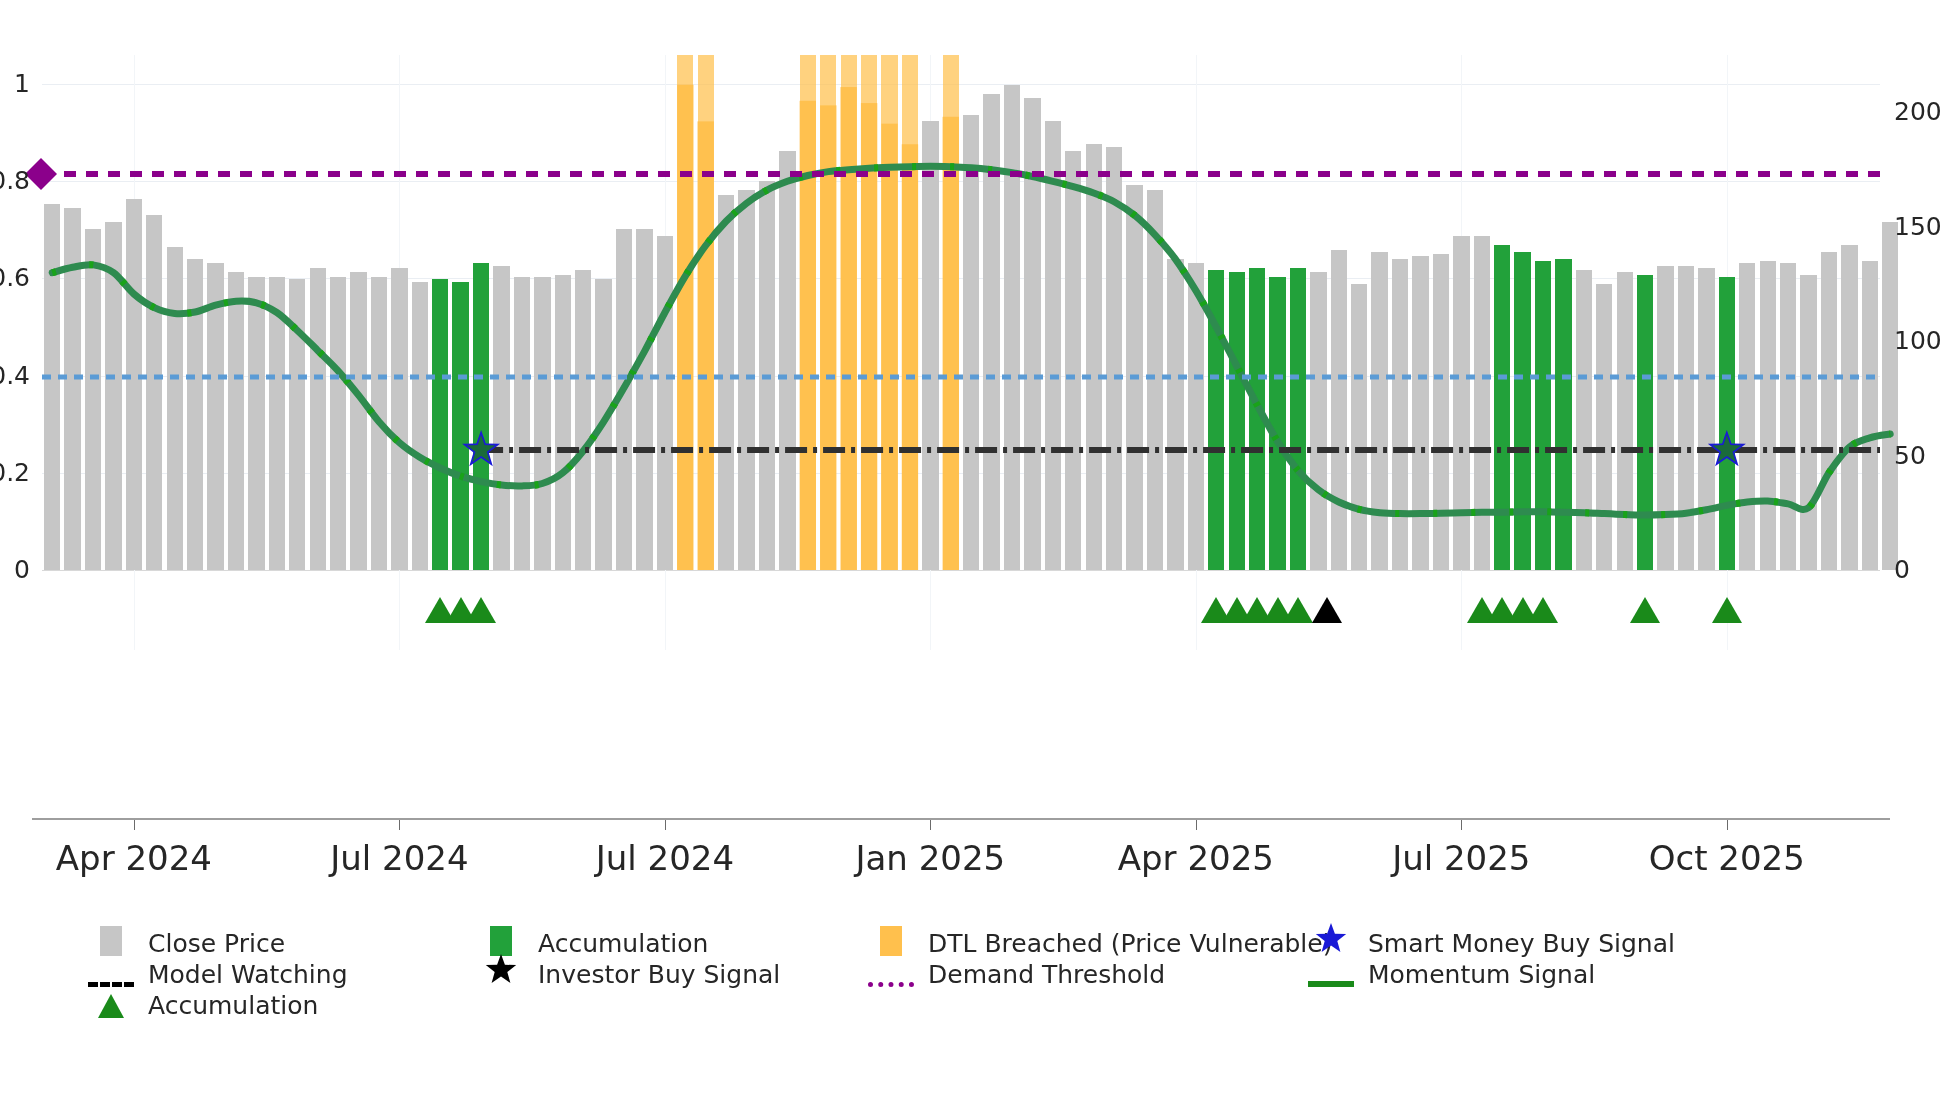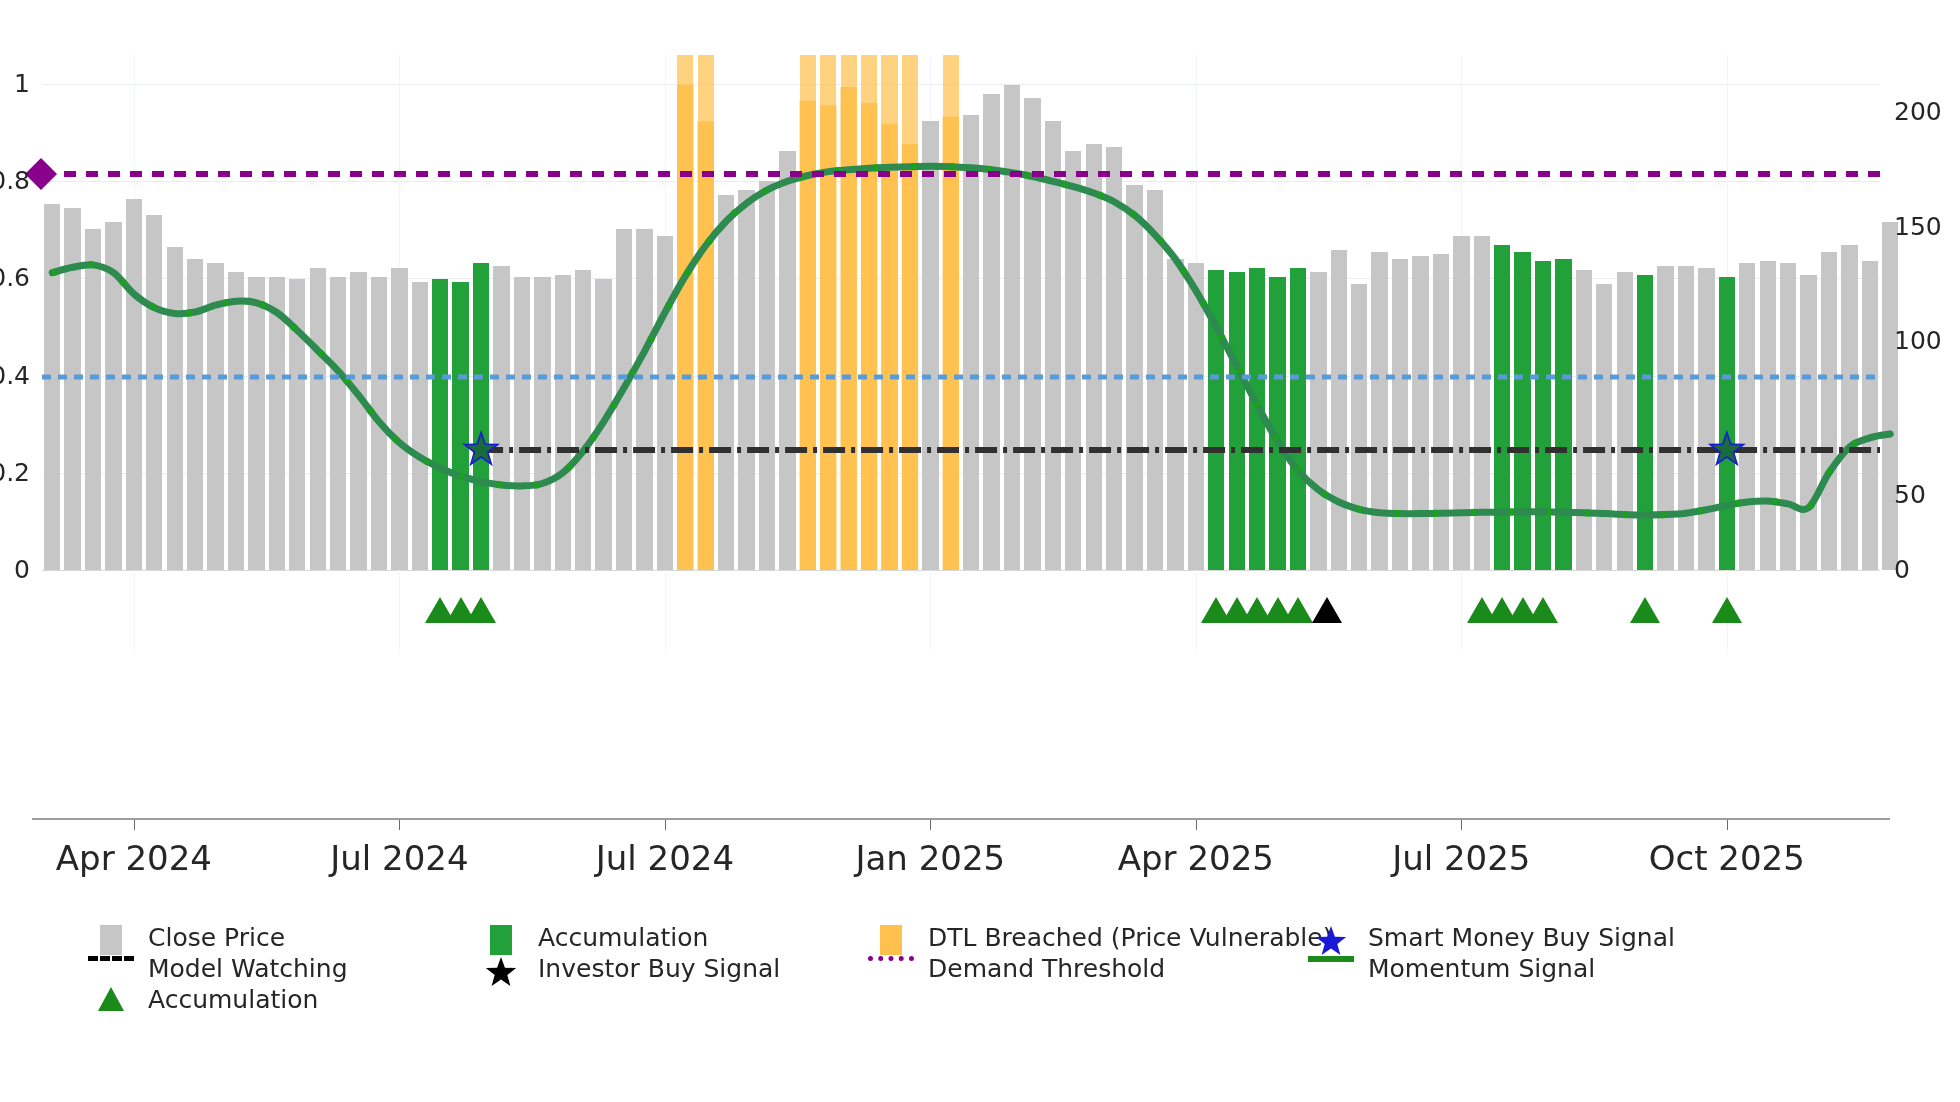--- a/index.html
+++ b/index.html
@@ -104,21 +104,21 @@
     width: 1800px;
     display: grid;
     grid-template-columns: 380px 380px 430px 400px;
     grid-auto-rows: 31px;
     align-items: center;
     column-gap: 10px;
     row-gap: 0px;
   }
   .leg-item {
     display: flex;
-    align-items: flex-start;
+    align-items: flex-end;
     gap: 14px;
     height: 31px;
   }
   .leg-label {
     font-size: 25px;
     color: #262626;
     white-space: nowrap;
     line-height: 1;
   }
   .swatch {
@@ -303,21 +303,21 @@
       <div class="tri black" style="left: 1311.97px; top: 597px;"></div>
     </div>
   <div id="axislayer">
       <div class="ylabel-left" style="right: 1930px; top: 557px;">0</div>
       <div class="ylabel-left" style="right: 1930px; top: 459.83px;">0.2</div>
       <div class="ylabel-left" style="right: 1930px; top: 362.66px;">0.4</div>
       <div class="ylabel-left" style="right: 1930px; top: 265.491px;">0.6</div>
       <div class="ylabel-left" style="right: 1930px; top: 168.321px;">0.8</div>
       <div class="ylabel-left" style="right: 1930px; top: 71.1509px;">1</div>
       <div class="ylabel-right" style="left: 1894px; top: 557px;">0</div>
-      <div class="ylabel-right" style="left: 1894px; top: 442.556px; margin-top: 39px;">50</div>
+      <div class="ylabel-right" style="left: 1894px; top: 442.556px;">50</div>
       <div class="ylabel-right" style="left: 1894px; top: 328.111px;">100</div>
       <div class="ylabel-right" style="left: 1894px; top: 213.667px;">150</div>
       <div class="ylabel-right" style="left: 1894px; top: 99.2222px;">200</div>
       <div class="axis-baseline" style="left: 32px; width: 1858px; top: 818px;"></div>
       <div class="tickmark" style="left: 134px; top: 820px;"></div>
       <div class="xtick-label" style="left: 133.9px; top: 838px;">Apr 2024</div>
       <div class="tickmark" style="left: 399px; top: 820px;"></div>
       <div class="xtick-label" style="left: 399.389px; top: 838px;">Jul 2024</div>
       <div class="tickmark" style="left: 665px; top: 820px;"></div>
       <div class="xtick-label" style="left: 664.878px; top: 838px;">Jul 2024</div>

